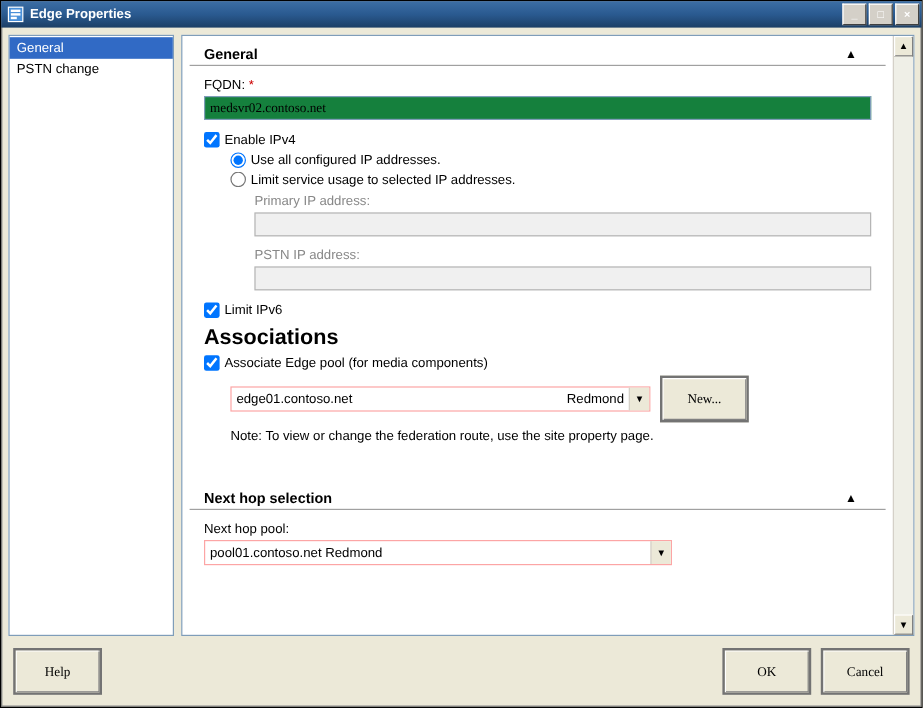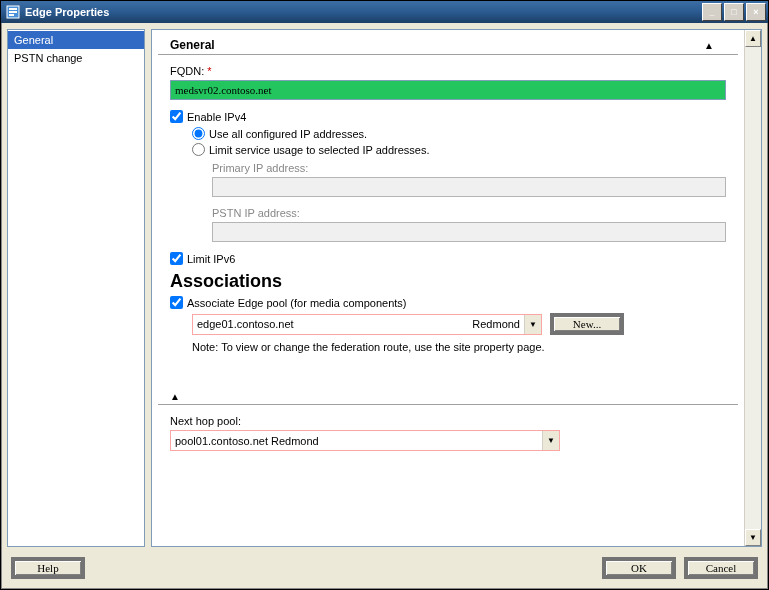--- a/index.html
+++ b/index.html
@@ -108,21 +108,21 @@
   .chev{font-size:10px;}
   .form-body{ padding: 0 18px 0 18px; }
   .lbl { display:block; margin-bottom:3px; }
   .req { color:#c00; }
   .txt {
     width: 100%;
     height: 20px;
     border:1px solid #7f9db9;
     padding:2px 4px;
     font: 11px Tahoma;
-    background:#22c55e;
+    background:#15803d;
   }
   .txt[disabled]{ background:#f0f0f0; color:#888; border-color:#b5b5b5;}
   .chk-row{ margin: 10px 0 4px 0; display:flex;align-items:center;gap:4px;}
   .radio-group{ margin-left:22px; }
   .radio-row{ display:flex;align-items:center;gap:4px;margin:3px 0;}
   .sub-field{ margin-left:42px; margin-top:6px;}
   .disabled-lbl{ color:#888;}
   .assoc-header{ font-weight:bold;font-size:18px; margin:6px 0 4px 0;}
   .combo-row{display:flex;align-items:center;gap:8px;}
   .combo{
@@ -131,23 +131,23 @@
     height:21px;background:#fff;
     width:350px;
   }
   .combo .cv{flex:1;padding:0 4px;display:flex;justify-content:space-between;}
   .combo .cbtn{
     width:17px;height:19px;background:#ece9d8;
     border-left:1px solid #d4d0c8;
     display:flex;align-items:center;justify-content:center;font-size:8px;
   }
   .btn{
-    min-width:74px;height:22px;
+    min-width:74px;height:39px;
     background:#ece9d8;
-    border:4px solid #737373;
+    border:2px solid #737373;
     box-shadow: inset 1px 1px 0 #fff, inset -1px -1px 0 #808080;
     font:11px Tahoma;
     padding:0 10px;
     cursor:default;
   }
   .note{margin:6px 0 0 0;font-size:11px;}
   .section-gap{height:30px;}
   .next-label{margin:4px 0 3px 0;}
   .wide-combo{width:390px;}
   .footer{
@@ -255,20 +255,21 @@
               </div>
               <button class="btn">New...</button>
             </div>
 
             <div class="note" style="margin-left:22px;">Note: To view or change the federation route, use the site property page.</div>
           </div>
 
           <div class="section-gap"></div>
 
           <div class="section-header">
+            <span class="sh-title">Next hop selection</span>
             <span class="chev">▲</span>
           </div>
 
           <div class="form-body">
             <div class="next-label">Next hop pool:</div>
             <div class="combo wide-combo">
               <div class="cv">
                   <span>pool01.contoso.net   Redmond</span>
                 </div>
               <div class="cbtn">▼</div>

